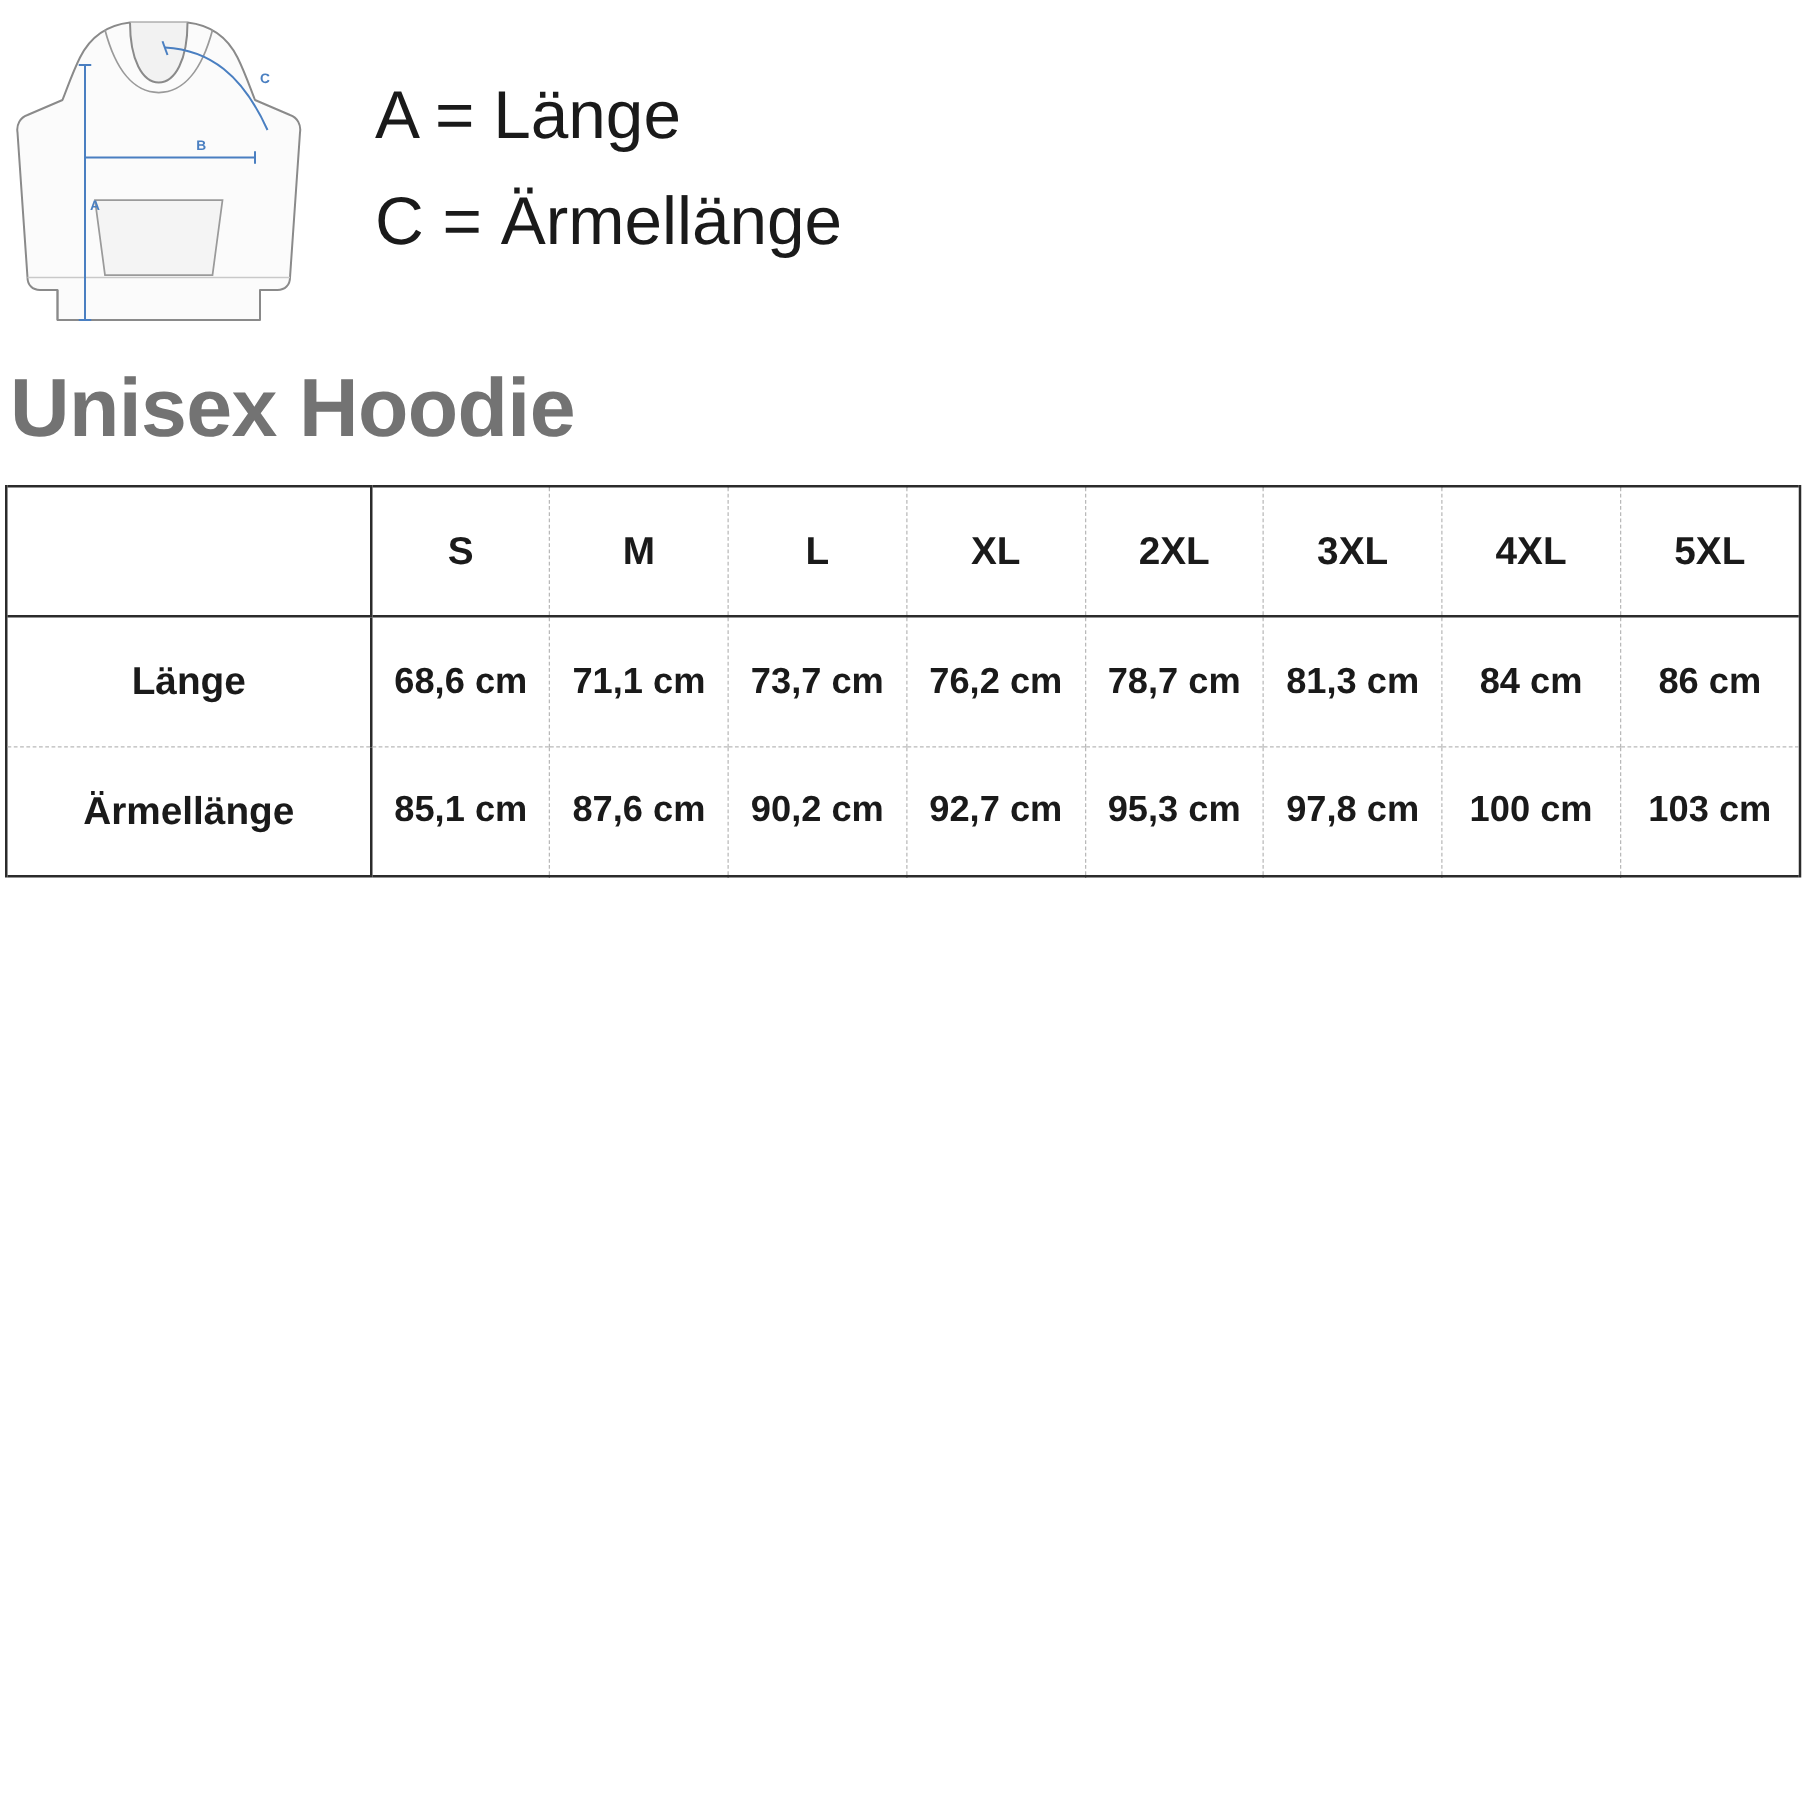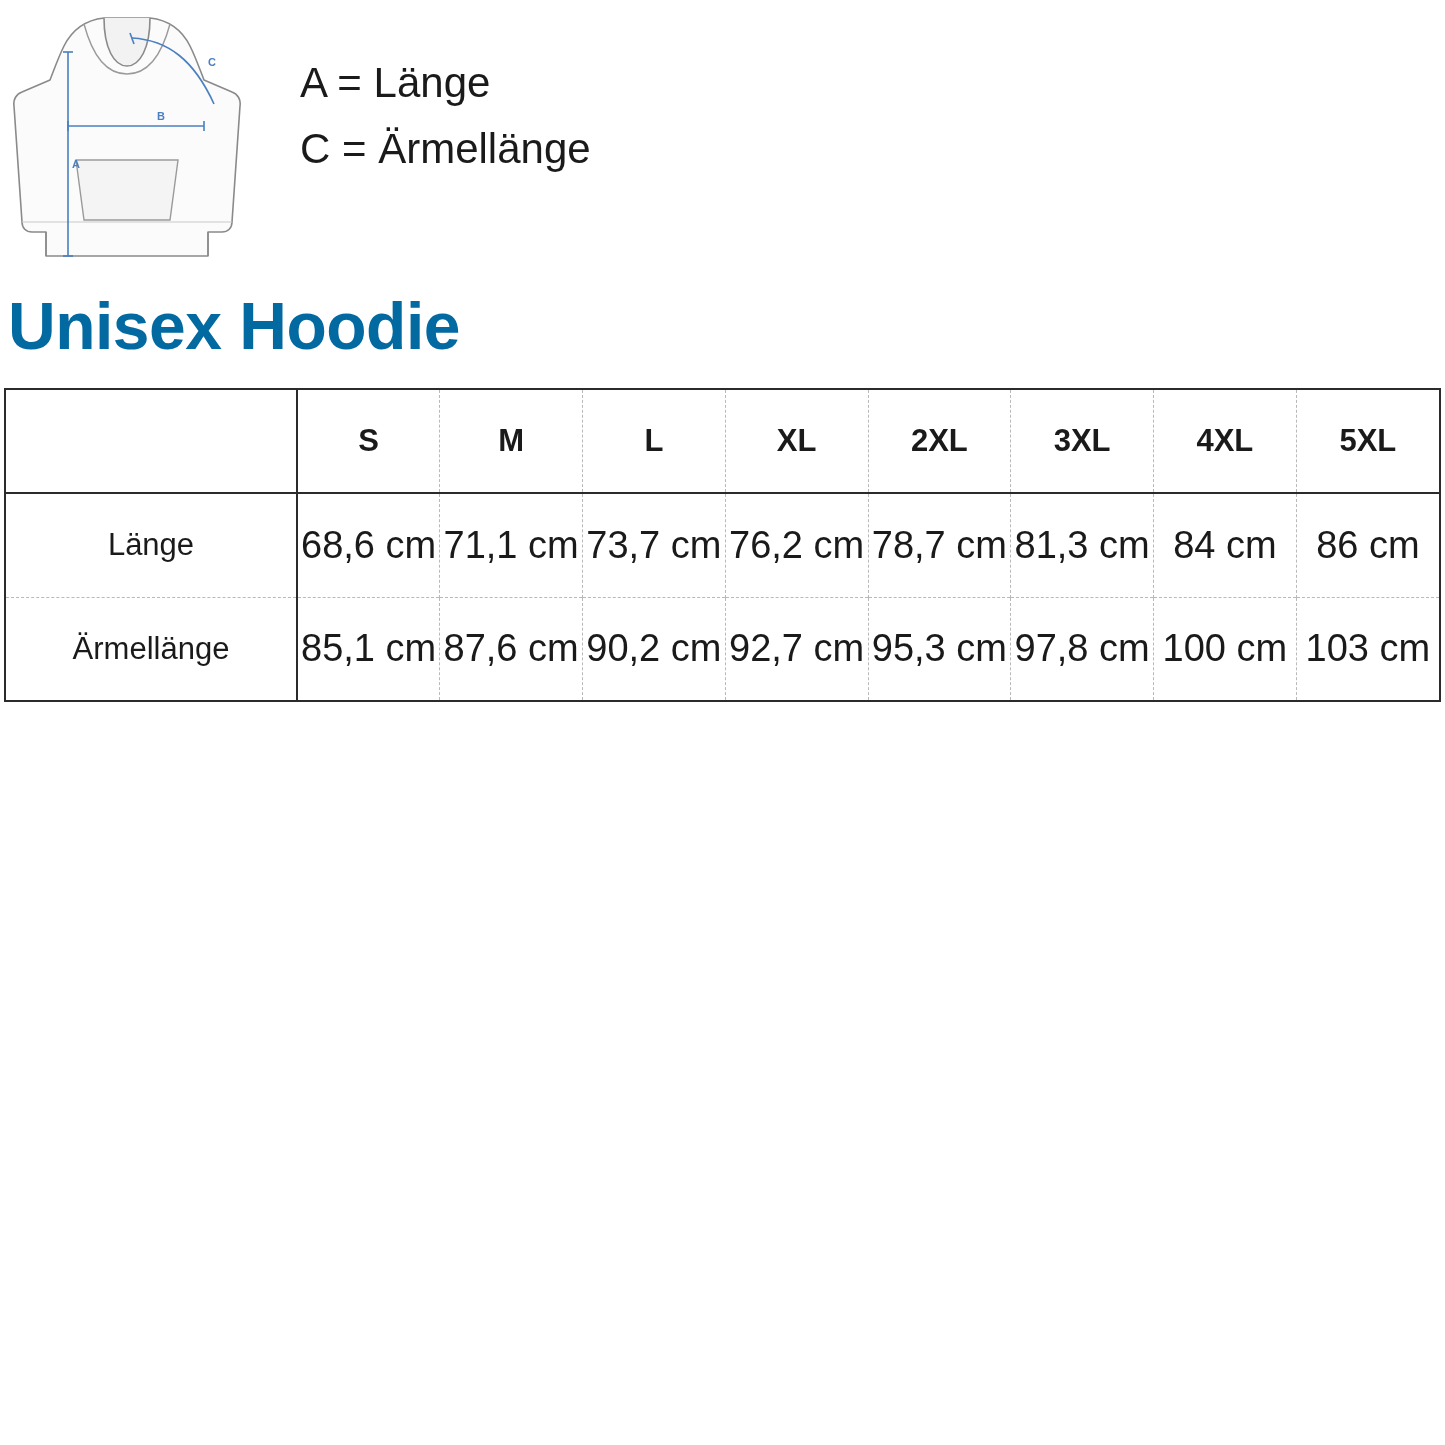--- a/index.html
+++ b/index.html
@@ -34,52 +34,52 @@
     width: 240px;
     height: 258px;
     flex: 0 0 240px;
     position: relative;
   }
   .legend-list {
     margin-left: 52px;
     margin-top: 42px;
   }
   .legend-line {
-    font-size: 42px;
+    font-size: 54px;
     line-height: 1.58;
     color: #1a1a1a;
     font-weight: 400;
     white-space: nowrap;
   }
 
   
   .title {
     font-size: 66px;
     font-weight: 700;
     letter-spacing: -0.5px;
-    color: #0369a1;
+    color: #737373;
     margin: 20px 0 24px 8px;
   }
 
   
   .size-table {
     border-collapse: collapse;
     width: 1437px;
     margin-left: 4px;
     table-layout: fixed;
   }
   .size-table tr {
     height: 104px;
   }
   .size-table th,
   .size-table td {
     text-align: center;
     vertical-align: middle;
-    font-size: 38px;
-    font-weight: 400;
+    font-size: 29px;
+    font-weight: 700;
     color: #1a1a1a;
     border-right: 1px dashed #b9b9b9;
     padding: 0;
   }
   .size-table th:last-child,
   .size-table td:last-child {
     border-right: none;
   }
   .size-table thead tr {
     border-top: 2px solid #2b2b2b;

